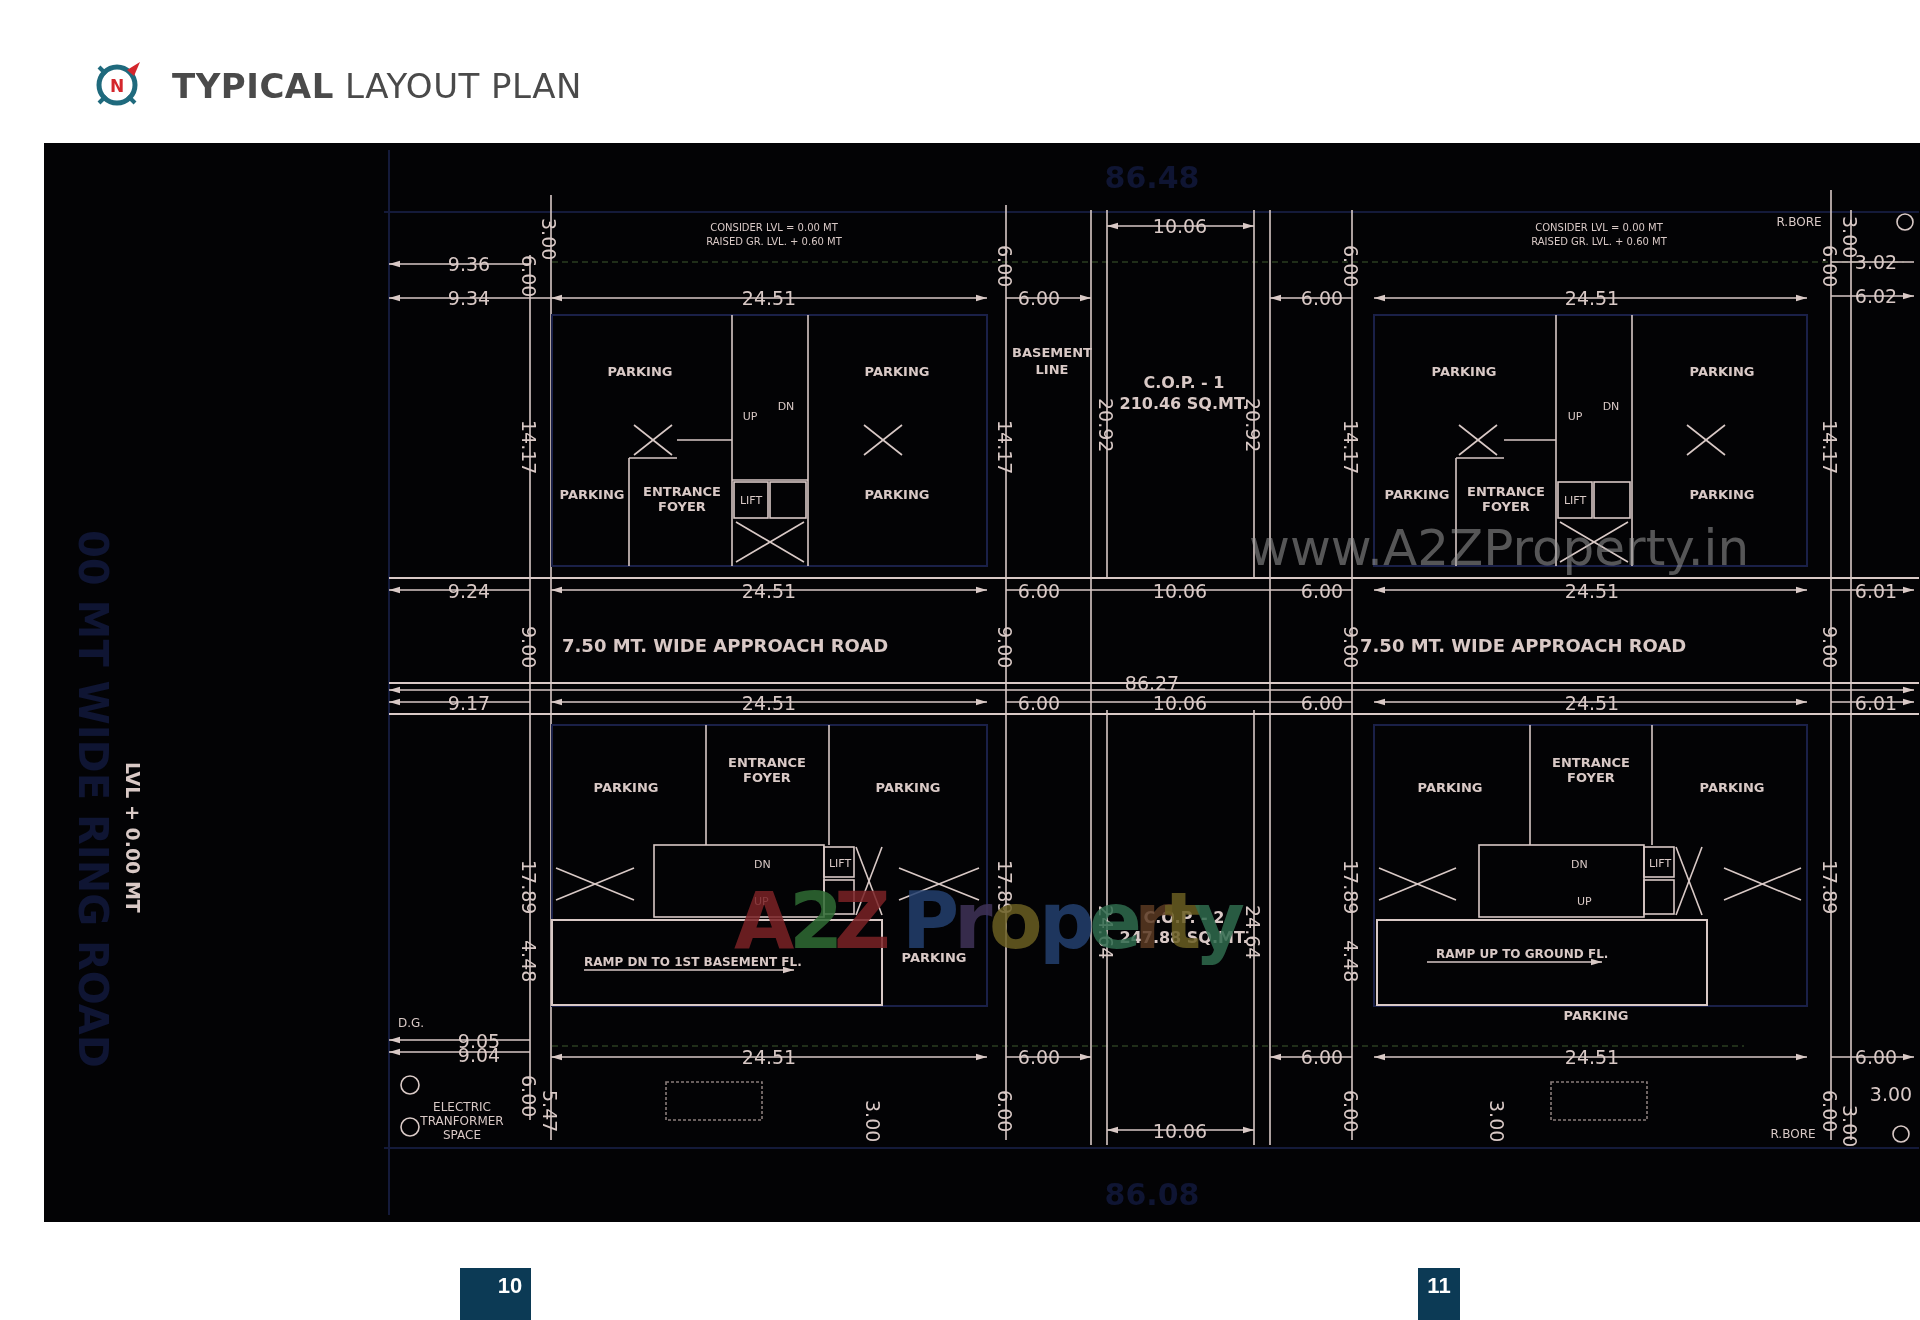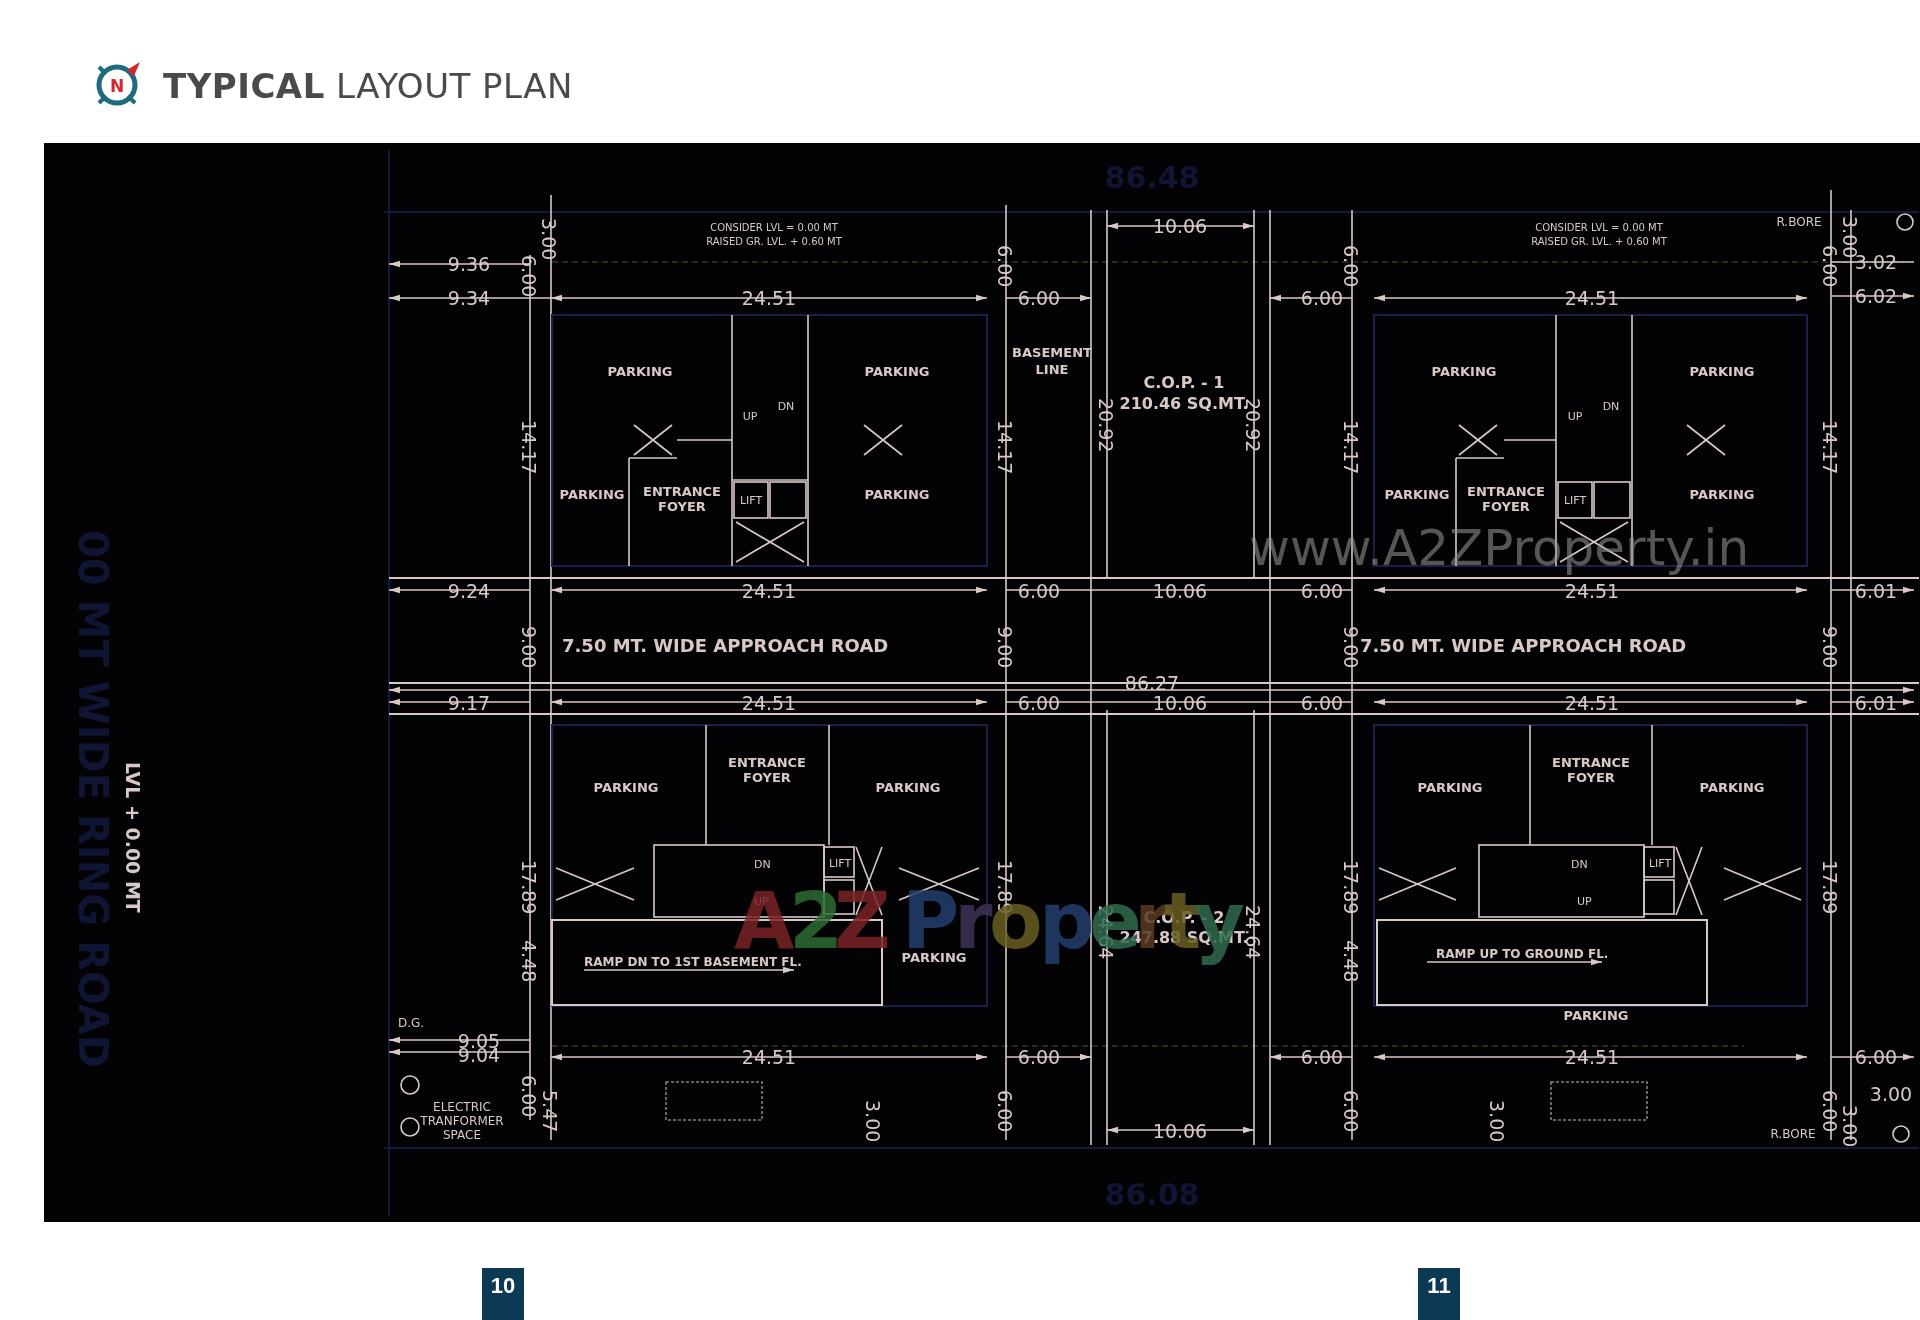--- a/index.html
+++ b/index.html
@@ -1,19 +1,19 @@
 <!DOCTYPE html>
 <html><head>
 <meta charset="utf-8">
 <style>
   html,body{margin:0;padding:0;}
   body{width:1920px;height:1320px;position:relative;background:#ffffff;overflow:hidden;font-family:"DejaVu Sans",sans-serif;}
   .header{position:absolute;left:0;top:0;width:1920px;height:143px;background:#fff;}
   .logo{position:absolute;left:93px;top:58px;width:52px;height:52px;}
-  .title{position:absolute;left:163px;top:66px;font-family:"DejaVu Sans",sans-serif;font-size:34px;color:#4a4a4a;letter-spacing:0.5px;white-space:nowrap;}
+  .title{position:absolute;left:172px;top:66px;font-family:"DejaVu Sans",sans-serif;font-size:34px;color:#4a4a4a;letter-spacing:0.5px;white-space:nowrap;}
   .title b{font-weight:bold;}
   .title span.reg{font-weight:normal;}
   .plan{position:absolute;left:0;top:143px;width:1920px;height:1079px;background:#030305;overflow:hidden;margin-left:44px;}
   .plan svg{position:absolute;left:0;top:0;}
   .footer{position:absolute;left:0;top:1222px;width:1920px;height:98px;background:#fff;}
   .pnum{position:absolute;top:1268px;width:42px;height:52px;background:#0c3a55;color:#fff;font-family:"Liberation Sans",sans-serif;font-weight:bold;font-size:22px;text-align:center;line-height:36px;}
   .t{font-family:"DejaVu Sans",sans-serif;fill:#d9c9c6;}
   .dim{font-size:19px;}
   .lbl{font-size:13px;font-weight:bold;}
   .faint{fill:#0f1533;}
@@ -318,14 +318,14 @@
     <text x="995" y="948" fill="#23406e">p</text>
     <text x="1045" y="948" fill="#2f6b4e">e</text>
     <text x="1090" y="948" fill="#5a3a22">r</text>
     <text x="1120" y="948" fill="#6a5e22">t</text>
     <text x="1150" y="948" fill="#2f6b4e">y</text>
   </g>
 </svg>
 </div>
 
 <div class="footer"></div>
-<div class="pnum" style="left:482px;">10</div>
+<div class="pnum" style="left:460px;padding-left:29px;">10</div>
 <div class="pnum" style="left:1418px;">11</div>
 
 </body></html>

